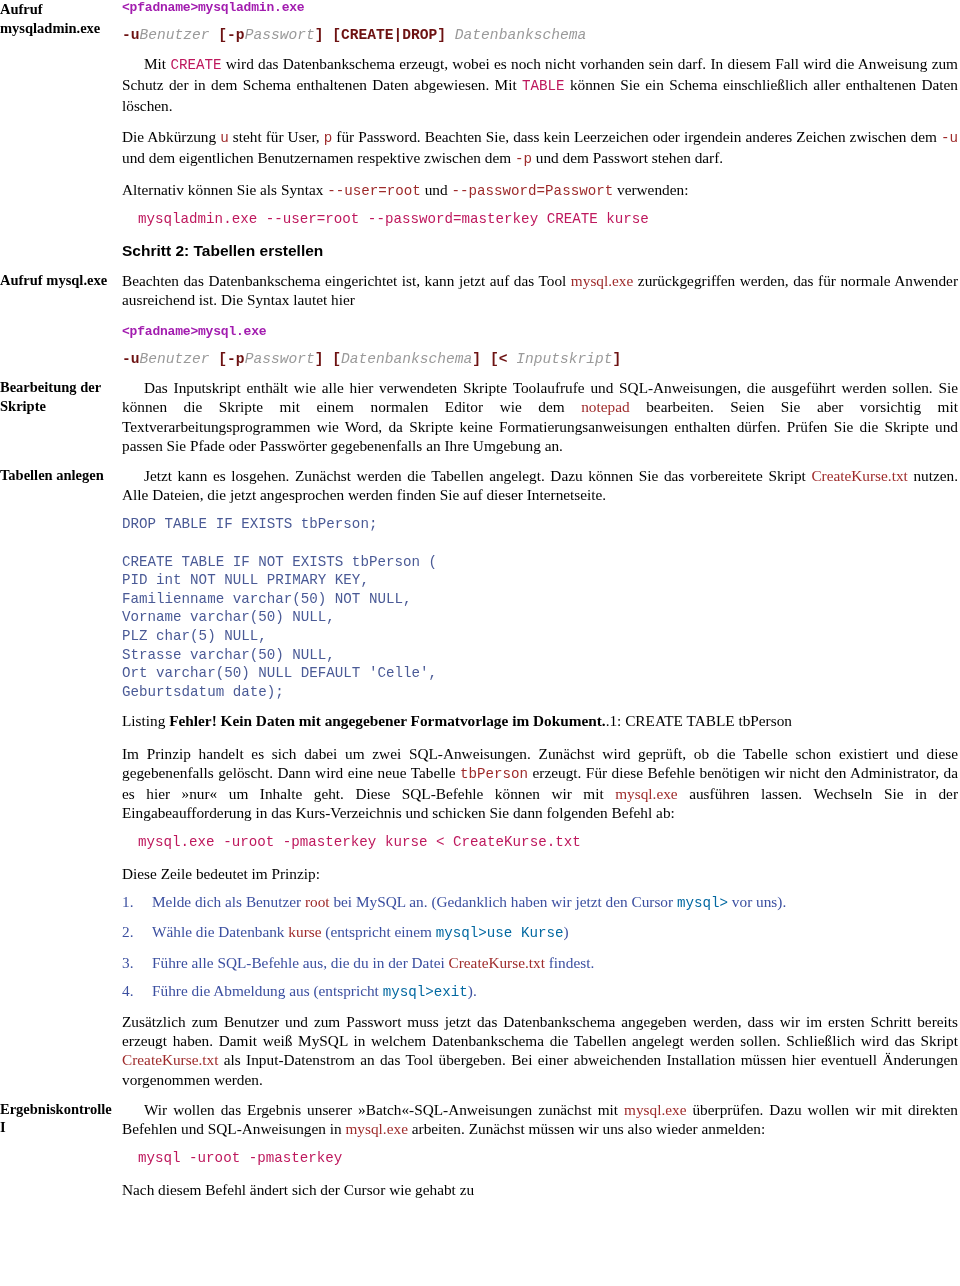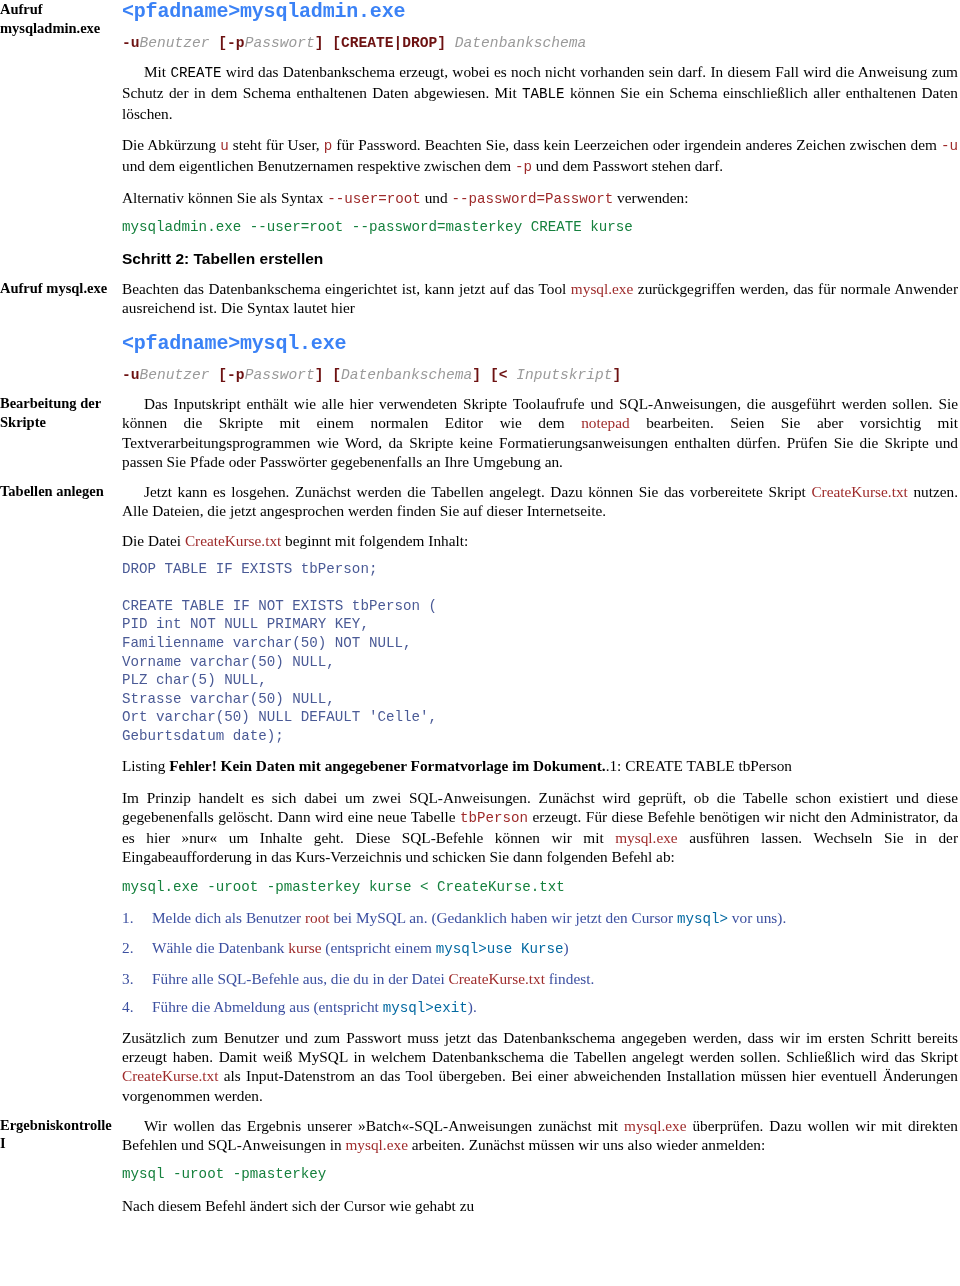--- a/index.html
+++ b/index.html
@@ -61,29 +61,29 @@
   }
   p.body.indent { text-indent: 22px; }
   p.noindent { text-indent: 0; }
   p.tight { margin-bottom: 9px; }
 
   
   .mono {
     font-family: "Liberation Mono", "DejaVu Sans Mono", monospace;
     font-size: 14.2px;
   }
-  .c-blue   { color: #000000; }          
+  .c-blue   { color: #be185d; }          
   .c-red    { color: #9e2a2a; text-align: center; }
 
   
   .syntax-head {
     font-family: "Liberation Mono", "DejaVu Mono", "DejaVu Sans Mono", monospace;
     font-weight: bold;
-    font-size: 20px;
-    color: #3b82f6;
+    font-size: 13px;
+    color: #a21caf;
     letter-spacing: -0.2px;
     margin: 0 0 12px 0;
     white-space: pre;
   }
   .syntax-line {
     font-family: "Liberation Mono", "DejaVu Sans Mono", monospace;
     font-size: 14.6px;
     color: #6d1212;
     margin: 0 0 11px 0;
     white-space: pre;
@@ -97,22 +97,22 @@
     font-size: 14.2px;
     line-height: 18.6px;
     color: #4a5a96;
     margin: 0 0 10px 0;
     white-space: pre;
   }
   .cmdline {
     font-family: "Liberation Mono", "DejaVu Sans Mono", monospace;
     font-size: 14.2px;
     line-height: 18.6px;
-    color: #15803d;
-    margin: 0 0 12px 0;
+    color: #be185d;
+    margin: 0 0 12px 16px;
     white-space: pre;
   }
 
   
   h3.step {
     font-family: "Liberation Sans", "DejaVu Sans", sans-serif;
     font-weight: bold;
     font-size: 15.5px;
     line-height: 20px;
     margin: 0 0 10px 0;
@@ -211,39 +211,39 @@
   </div>
 
   <div class="row">
     <div class="gutter">
       <div class="margin-note">Tabellen anlegen</div>
     </div>
     <div class="content">
 
       <p class="body indent"><span>Jetzt kann es losgehen. Zunächst werden die Tabellen angelegt. Dazu können Sie das vorbereitete Skript </span><span class="c-red">CreateKurse.txt</span><span> nutzen. Alle Dateien, die jetzt angesprochen werden finden Sie auf dieser Internetseite.</span></p>
 
-      <p class="body noindent tight"><span>Die Datei </span><span class="c-red">CreateKurse.txt</span><span> beginnt mit folgendem Inhalt:</span></p>
 
       <pre class="codeblock">DROP TABLE IF EXISTS tbPerson;
 
 CREATE TABLE IF NOT EXISTS tbPerson (
 PID int NOT NULL PRIMARY KEY,
 Familienname varchar(50) NOT NULL,
 Vorname varchar(50) NULL,
 PLZ char(5) NULL,
 Strasse varchar(50) NULL,
 Ort varchar(50) NULL DEFAULT 'Celle',
 Geburtsdatum date);</pre>
 
       <p class="listing"><span>Listing </span><b>Fehler! Kein Daten mit angegebener Formatvorlage im Dokument.</b><span>.1: CREATE TABLE tbPerson</span></p>
 
       <p class="body noindent"><span>Im Prinzip handelt es sich dabei um zwei SQL-Anweisungen. Zunächst wird geprüft, ob die Tabelle schon existiert und diese gegebenenfalls gelöscht. Dann wird eine neue Tabelle </span><span class="mono c-red">tbPerson</span><span> erzeugt. Für diese Befehle benötigen wir nicht den Administrator, da es hier »nur« um Inhalte geht. Diese SQL-Befehle können wir mit </span><span class="c-red">mysql.exe</span><span> ausführen lassen. Wechseln Sie in der Eingabeaufforderung in das Kurs-Verzeichnis und schicken Sie dann folgenden Befehl ab:</span></p>
 
       <div class="cmdline">mysql.exe -uroot -pmasterkey kurse &lt; CreateKurse.txt</div>
 
+      <p class="body noindent tight">Diese Zeile bedeutet im Prinzip:</p>
 
       <ol class="steps">
         <li><span>Melde dich als Benutzer </span><span class="c-red">root</span><span> bei MySQL an. (Gedanklich haben wir jetzt den Cursor </span><span class="mono">mysql&gt;</span><span> vor uns).</span></li>
         <li><span>Wähle die Datenbank </span><span class="c-red">kurse</span><span> (entspricht einem </span><span class="mono">mysql&gt;use Kurse</span><span>)</span></li>
         <li><span>Führe alle SQL-Befehle aus, die du in der Datei </span><span class="c-red">CreateKurse.txt</span><span> findest.</span></li>
         <li><span>Führe die Abmeldung aus (entspricht </span><span class="mono">mysql&gt;exit</span><span>).</span></li>
       </ol>
 
       <p class="body noindent"><span>Zusätzlich zum Benutzer und zum Passwort muss jetzt das Datenbankschema angegeben werden, dass wir im ersten Schritt bereits erzeugt haben. Damit weiß MySQL in welchem Datenbankschema die Tabellen angelegt werden sollen. Schließlich wird das Skript </span><span class="c-red">CreateKurse.txt</span><span> als Input-Datenstrom an das Tool übergeben. Bei einer abweichenden Installation müssen hier eventuell Änderungen vorgenommen werden.</span></p>
     </div>

